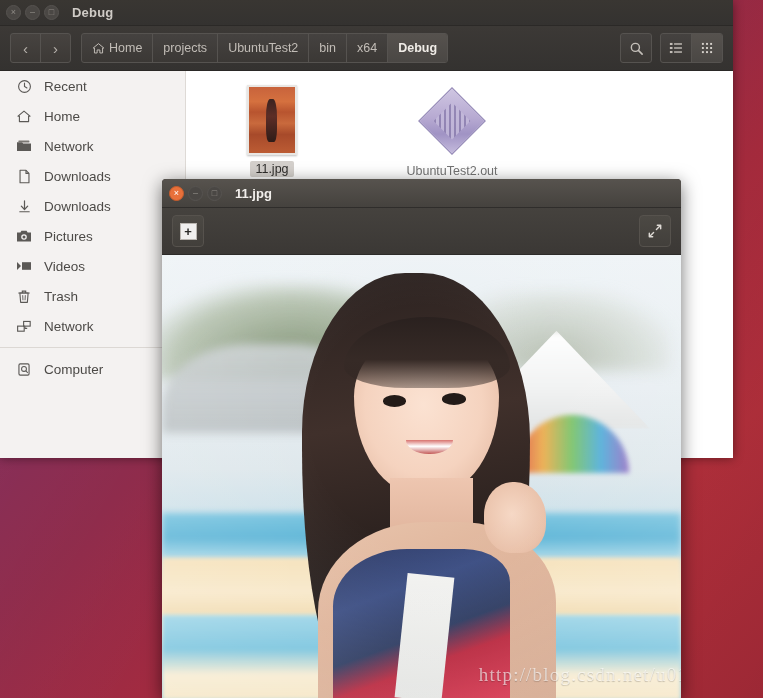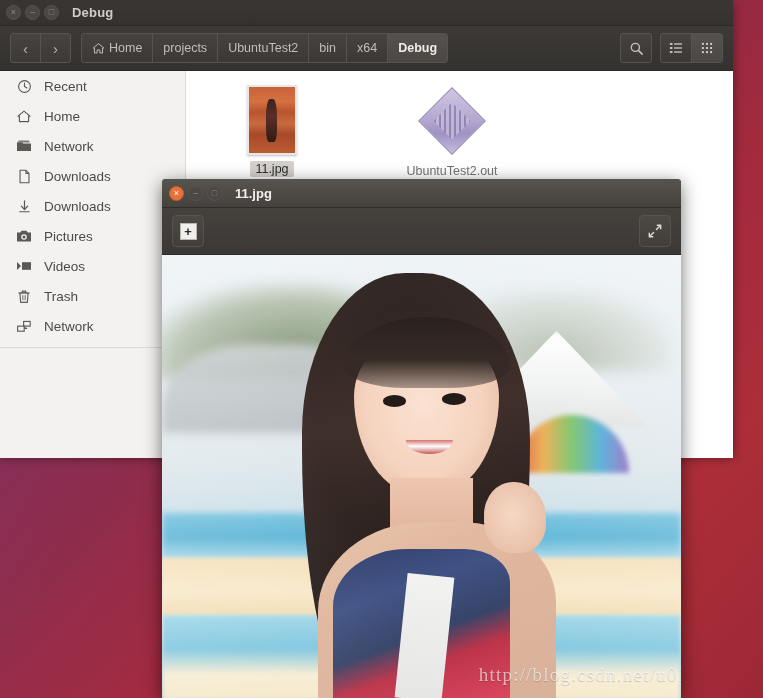--- a/index.html
+++ b/index.html
@@ -589,20 +589,30 @@
               <rect x="1.2" y="7.6" width="7" height="5.4" fill="none" stroke="#5b5956" stroke-width="1.2"></rect>
               <rect x="7.6" y="2.6" width="7" height="5" fill="none" stroke="#5b5956" stroke-width="1.2"></rect>
               <path d="M9 7.6 L9 10 L11.4 10" fill="none" stroke="#5b5956" stroke-width="1.1"></path>
             </svg>
         </span>
         <span>Network</span>
       </div>
 
       <div class="side-sep"></div>
 
+      <div class="side-item">
+        <span class="ico">
+          <svg width="14" height="15" viewBox="0 0 14 16">
+              <rect x="1.6" y="2" width="10.8" height="12" rx="1.4" fill="none" stroke="#5b5956" stroke-width="1.2"></rect>
+              <circle cx="7" cy="7.4" r="2.6" fill="none" stroke="#5b5956" stroke-width="1.1"></circle>
+              <path d="M8.8 9.2 L11 11.6" stroke="#5b5956" stroke-width="1.1"></path>
+            </svg>
+        </span>
+        <span>Computer</span>
+      </div>
 
     </div>
 
     <div class="content">
       <div class="icons-grid">
 
         <div class="file-item">
           <div class="thumb"></div>
           <div class="fname selected">11.jpg</div>
         </div>

